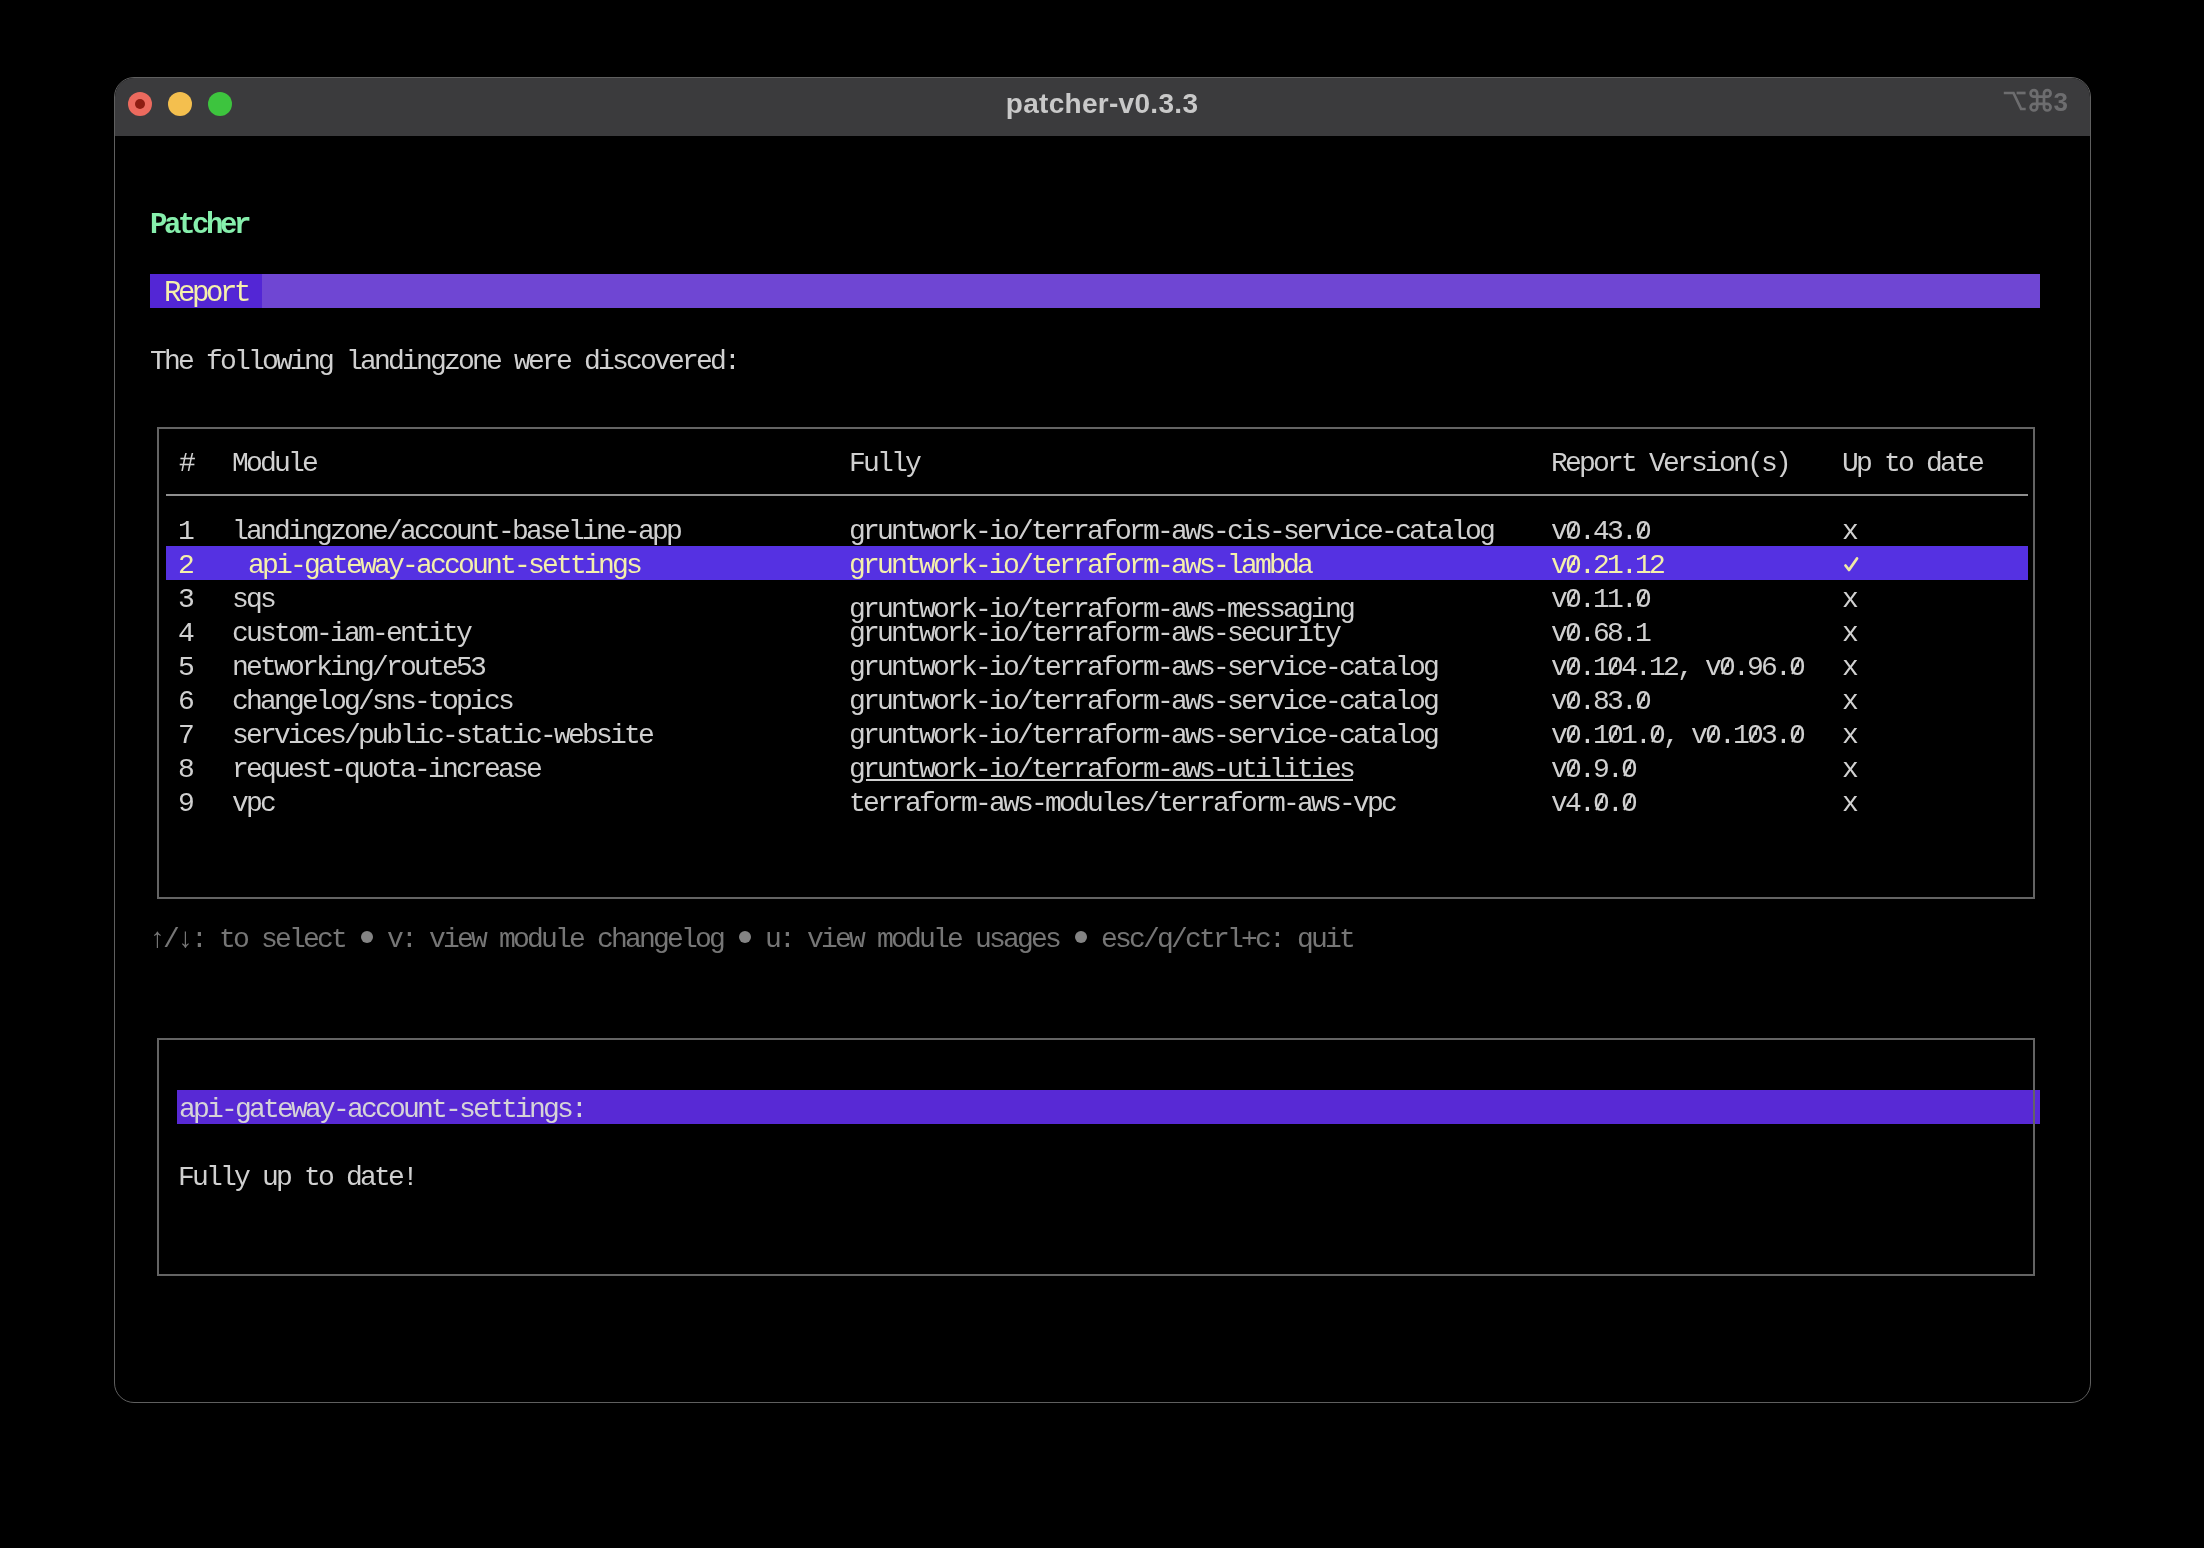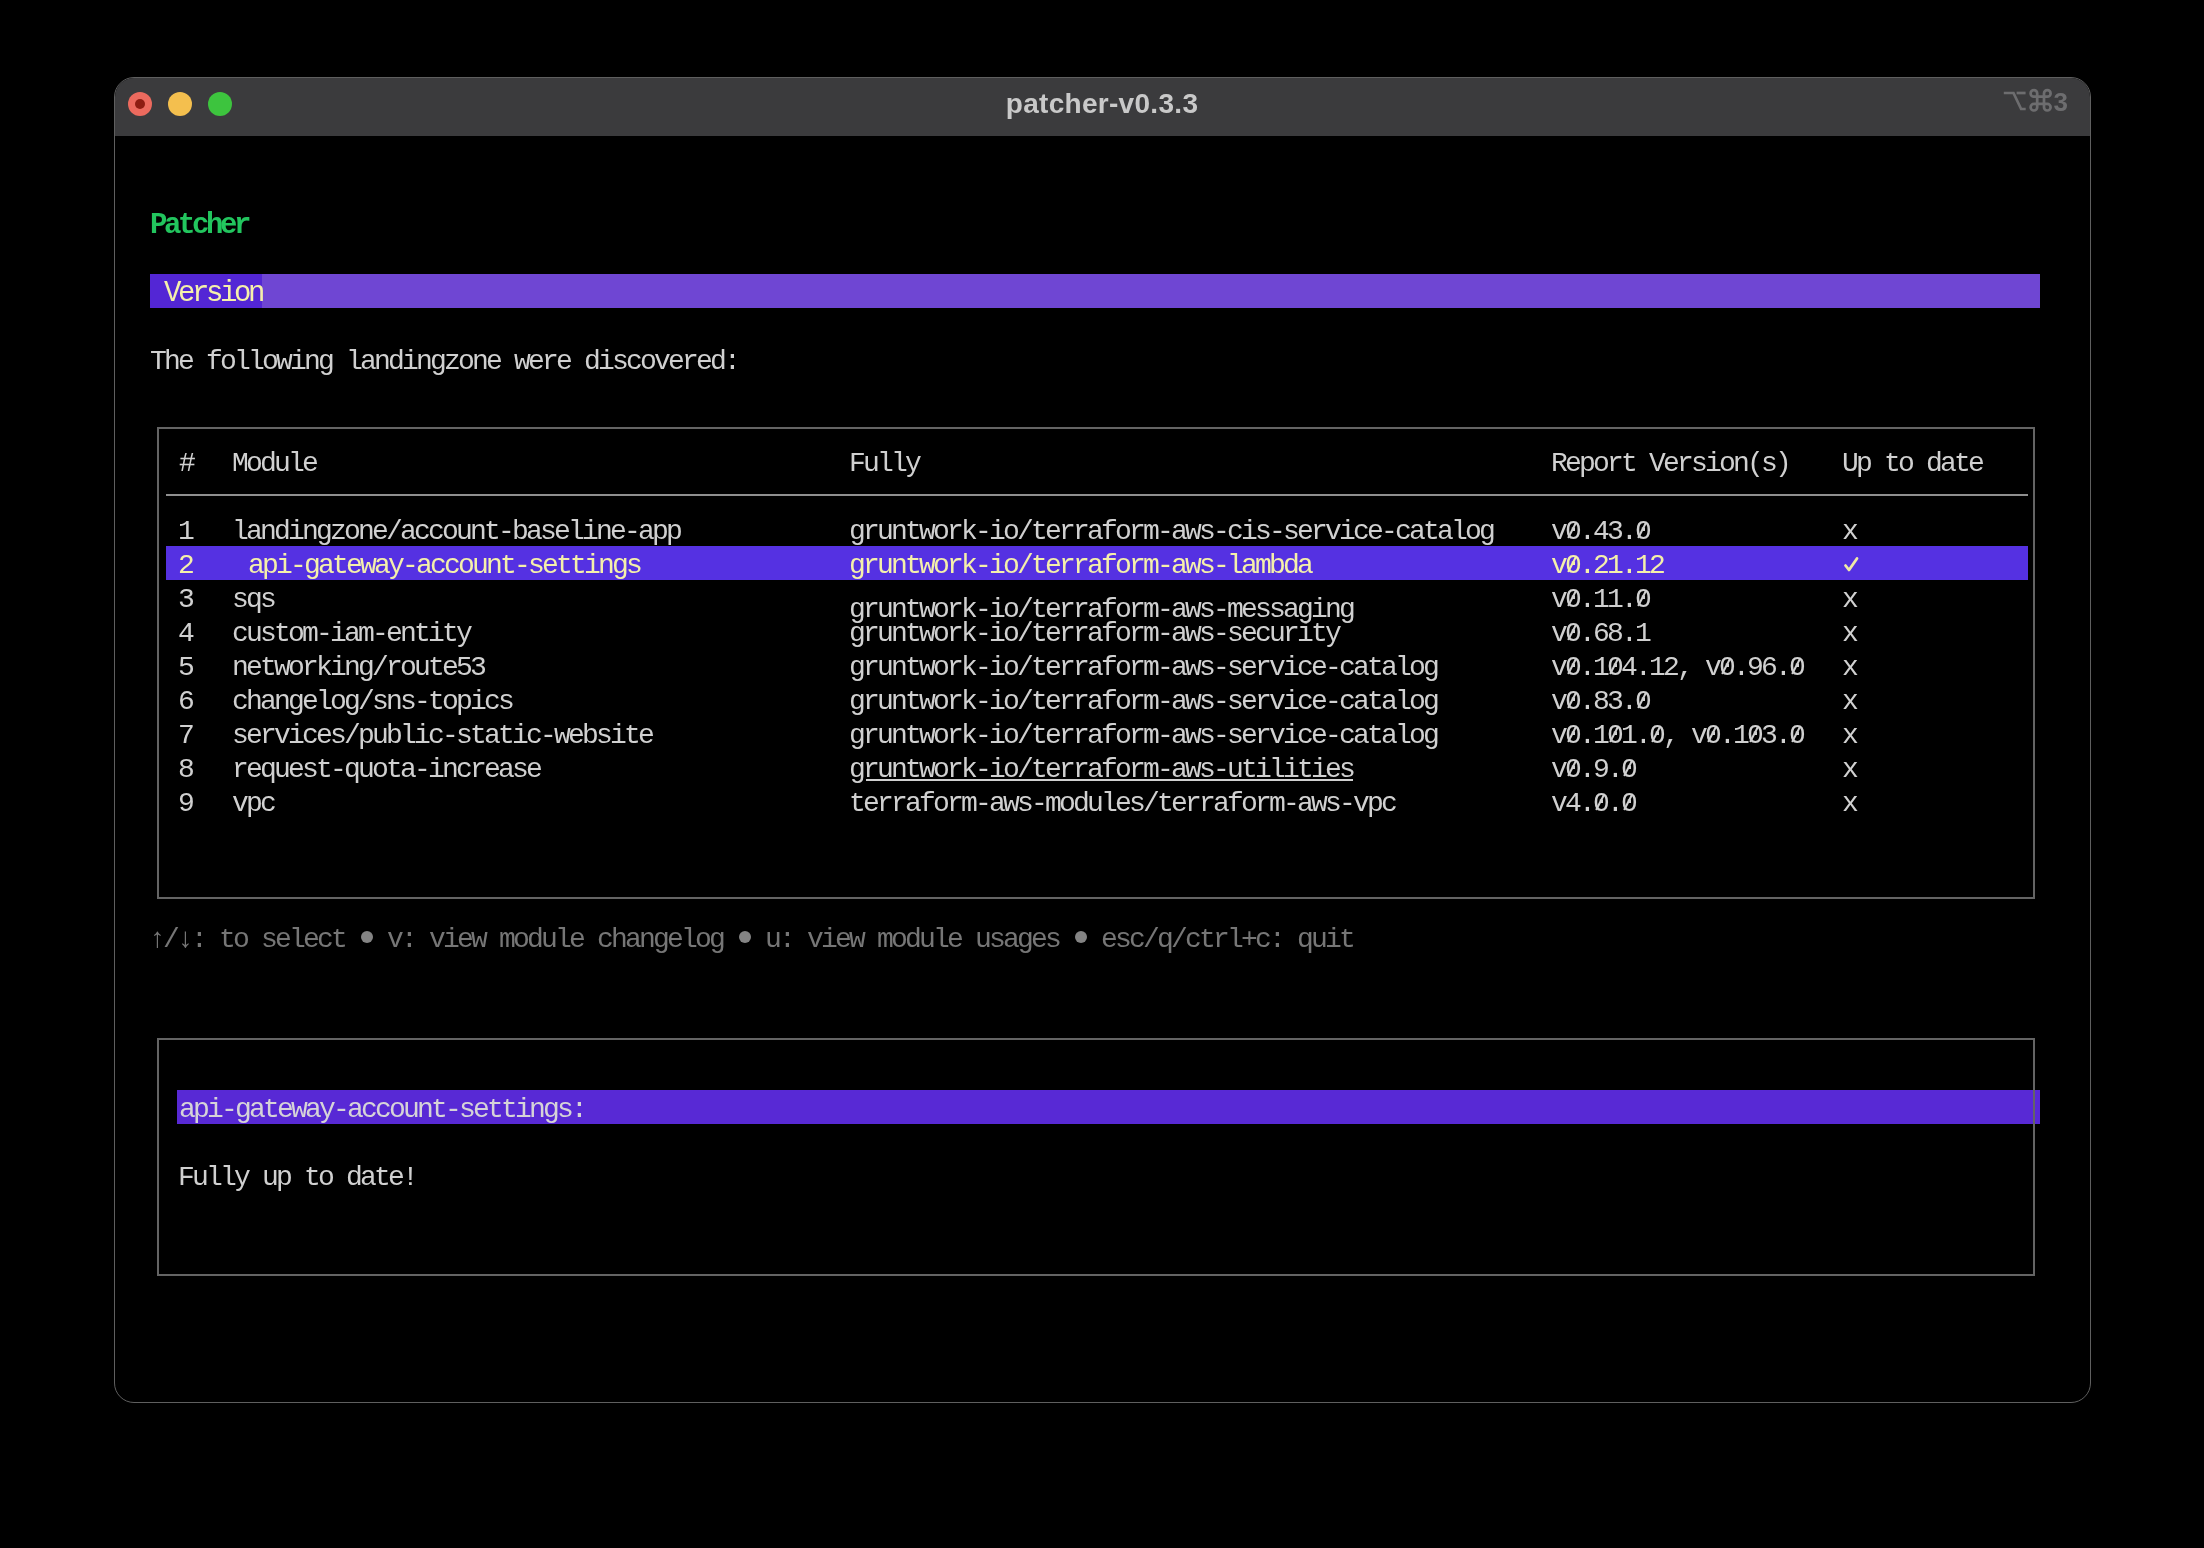--- a/index.html
+++ b/index.html
@@ -29,25 +29,25 @@
     <svg width="72" height="26" viewBox="0 0 72 26">
       <g stroke="#6d6d6f" stroke-width="2.7" fill="none">
         <path d="M1.8 5 h9.7 l7.6 16 h4.6"></path>
         <path d="M14.6 5 h9"></path>
         <path d="M35.2 8.7 V5.4 A3.3 3.3 0 1 0 31.9 8.7 H35.2 M42 8.7 H45.3 A3.3 3.3 0 1 0 42 5.4 V8.7 M35.2 15.9 H31.9 A3.3 3.3 0 1 0 35.2 19.2 V15.9 M42 15.9 V19.2 A3.3 3.3 0 1 0 45.3 15.9 H42 M35.2 8.7 H42 M35.2 15.9 H42 M35.2 8.7 V15.9 M42 8.7 V15.9"></path>
       </g>
       <text x="51.5" y="22.5" font-family="Liberation Sans" font-size="26" font-weight="bold" fill="#6d6d6f">3</text>
     </svg>
   </div>
 
-  <div class="mono bold big" style="left:150px;top:206px;color:#22c55e;">Patcher</div>
+  <div class="mono bold big" style="left:150px;top:206px;color:#86efac;">Patcher</div>
 
   <div class="bar" style="left:150px;top:274px;width:1890px;background:#6f46d3;"></div>
   <div class="bar" style="left:150px;top:274px;width:112px;background:#5326d5;"></div>
-  <div class="mono cream big" style="left:164px;top:274px;">Version</div>
+  <div class="mono cream big" style="left:164px;top:274px;">Report</div>
 
   <div class="mono" style="left:150px;top:342px;">The following landingzone were discovered:</div>
 
   <div style="position:absolute;left:157px;top:427px;width:1878px;height:472px;border:2px solid #646464;box-sizing:border-box;"></div>
 
   <div style="position:absolute;left:166px;top:494px;width:1862px;height:2px;background:#8f8f8f;"></div>
 
   <div class="mono" style="left:179px;top:444px;">#</div>
   <div class="mono" style="left:232px;top:444px;">Module</div>
   <div class="mono" style="left:849px;top:444px;">Fully</div>

